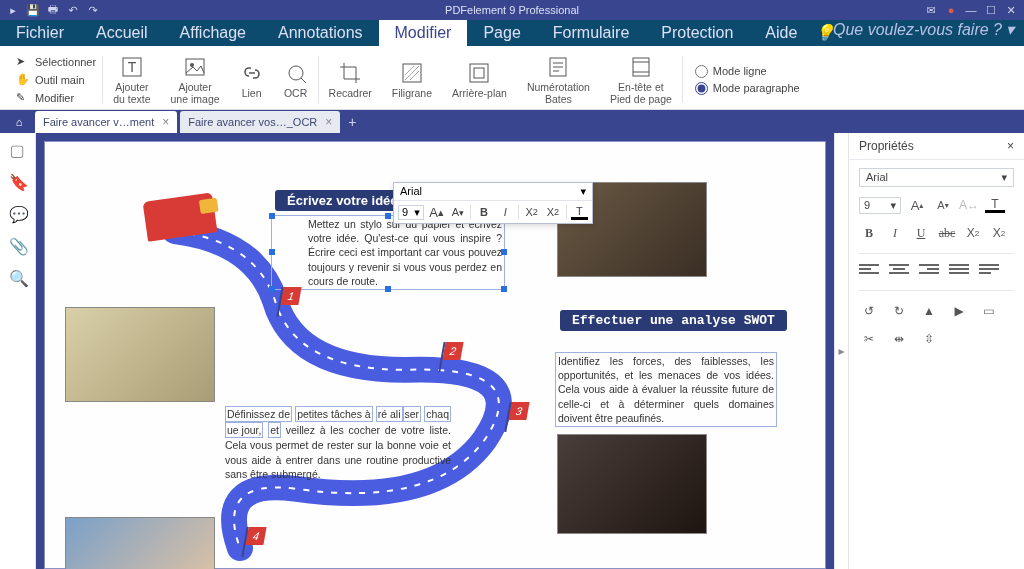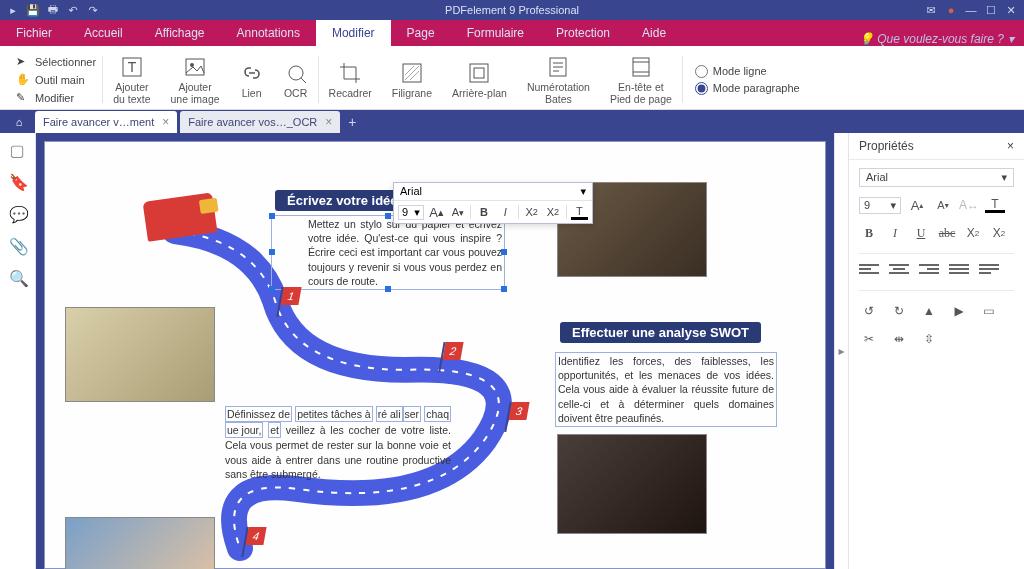--- a/index.html
+++ b/index.html
@@ -6,21 +6,21 @@
 body { width: 1024px; height: 569px; overflow: hidden; background: #fff; user-select: none; }
 
 
 .titlebar { height: 20px; background: #3a458f; color: #fff; display: flex; align-items: center; font-size: 11px; padding: 0 6px; }
 .titlebar .tb-left { display: flex; gap: 6px; }
 .titlebar .tb-center { flex: 1; text-align: center; color: #dbe0f5; }
 .titlebar .tb-right { display: flex; gap: 6px; }
 .tb-ico { width: 14px; height: 14px; display: inline-flex; align-items: center; justify-content: center; color: #cfd5f0; cursor: pointer; }
 
 
-.menubar { height: 26px; background: #be185d; display: flex; align-items: flex-end; font-size: 12px; color: #dbe0f5; }
+.menubar { height: 26px; background: #0c4a6e; display: flex; align-items: flex-start; font-size: 16px; color: #dbe0f5; }
 .menubar .menu-item { padding: 0 16px; height: 26px; display: flex; align-items: center; cursor: pointer; }
 .menubar .menu-item.active { background: #fff; color: #3a458f; font-weight: 500; }
 .menubar .help-search { margin-left: auto; display: flex; align-items: center; gap: 4px; padding-right: 10px; color: #b8c0e5; font-style: italic; }
 .help-search .bulb { width: 14px; height: 14px; }
 
 
 .ribbon { height: 64px; background: #fff; border-bottom: 1px solid #d9dbe6; display: flex; align-items: stretch; padding: 4px 10px 0 10px; }
 .rb-col { display: flex; flex-direction: column; justify-content: center; gap: 2px; padding: 0 6px; }
 .rb-mini { display: flex; align-items: center; gap: 5px; font-size: 11px; color: #444; padding: 1px 0; cursor: pointer; }
 .rb-mini .mi-ico { width: 14px; height: 14px; display: inline-block; }
@@ -301,21 +301,21 @@
 
       <div class="photo" style="left:512px; top:40px; width:150px; height:95px;"></div>
 
       <div class="flag" style="left:237px; top:145px;">1</div>
       <div class="flag" style="left:399px; top:200px;">2</div>
       <div class="flag" style="left:465px; top:260px;">3</div>
       <div class="flag" style="left:202px; top:385px;">4</div>
 
       <div class="photob" style="left:20px; top:165px; width:150px; height:95px;"></div>
 
-      <div class="heading-pill" style="left:515px; top:180px;">Effectuer une analyse SWOT</div>
+      <div class="heading-pill" style="left:515px; top:168px;font-family:Liberation Mono, monospace;">Effectuer une analyse SWOT</div>
       <div class="card-text" style="left:510px; top:210px; width:222px;">Identifiez les forces, des faiblesses, les opportunités, et les menaces de vos idées. Cela vous aide à évaluer la réussite future de celle-ci et à déterminer quels domaines doivent être peaufinés.</div>
 
       <div class="photoc" style="left:512px; top:292px; width:150px; height:100px;"></div>
 
       <div class="card-text noborder" style="left:178px; top:263px; width:230px;">
         <span class="word">Définissez de</span>
         <span class="word">petites tâches à</span>
         <span class="word">ré ali</span><span class="word">ser</span>
         <span class="word">chaq</span><span class="word">ue jour,</span>
         <span class="word">et</span>

